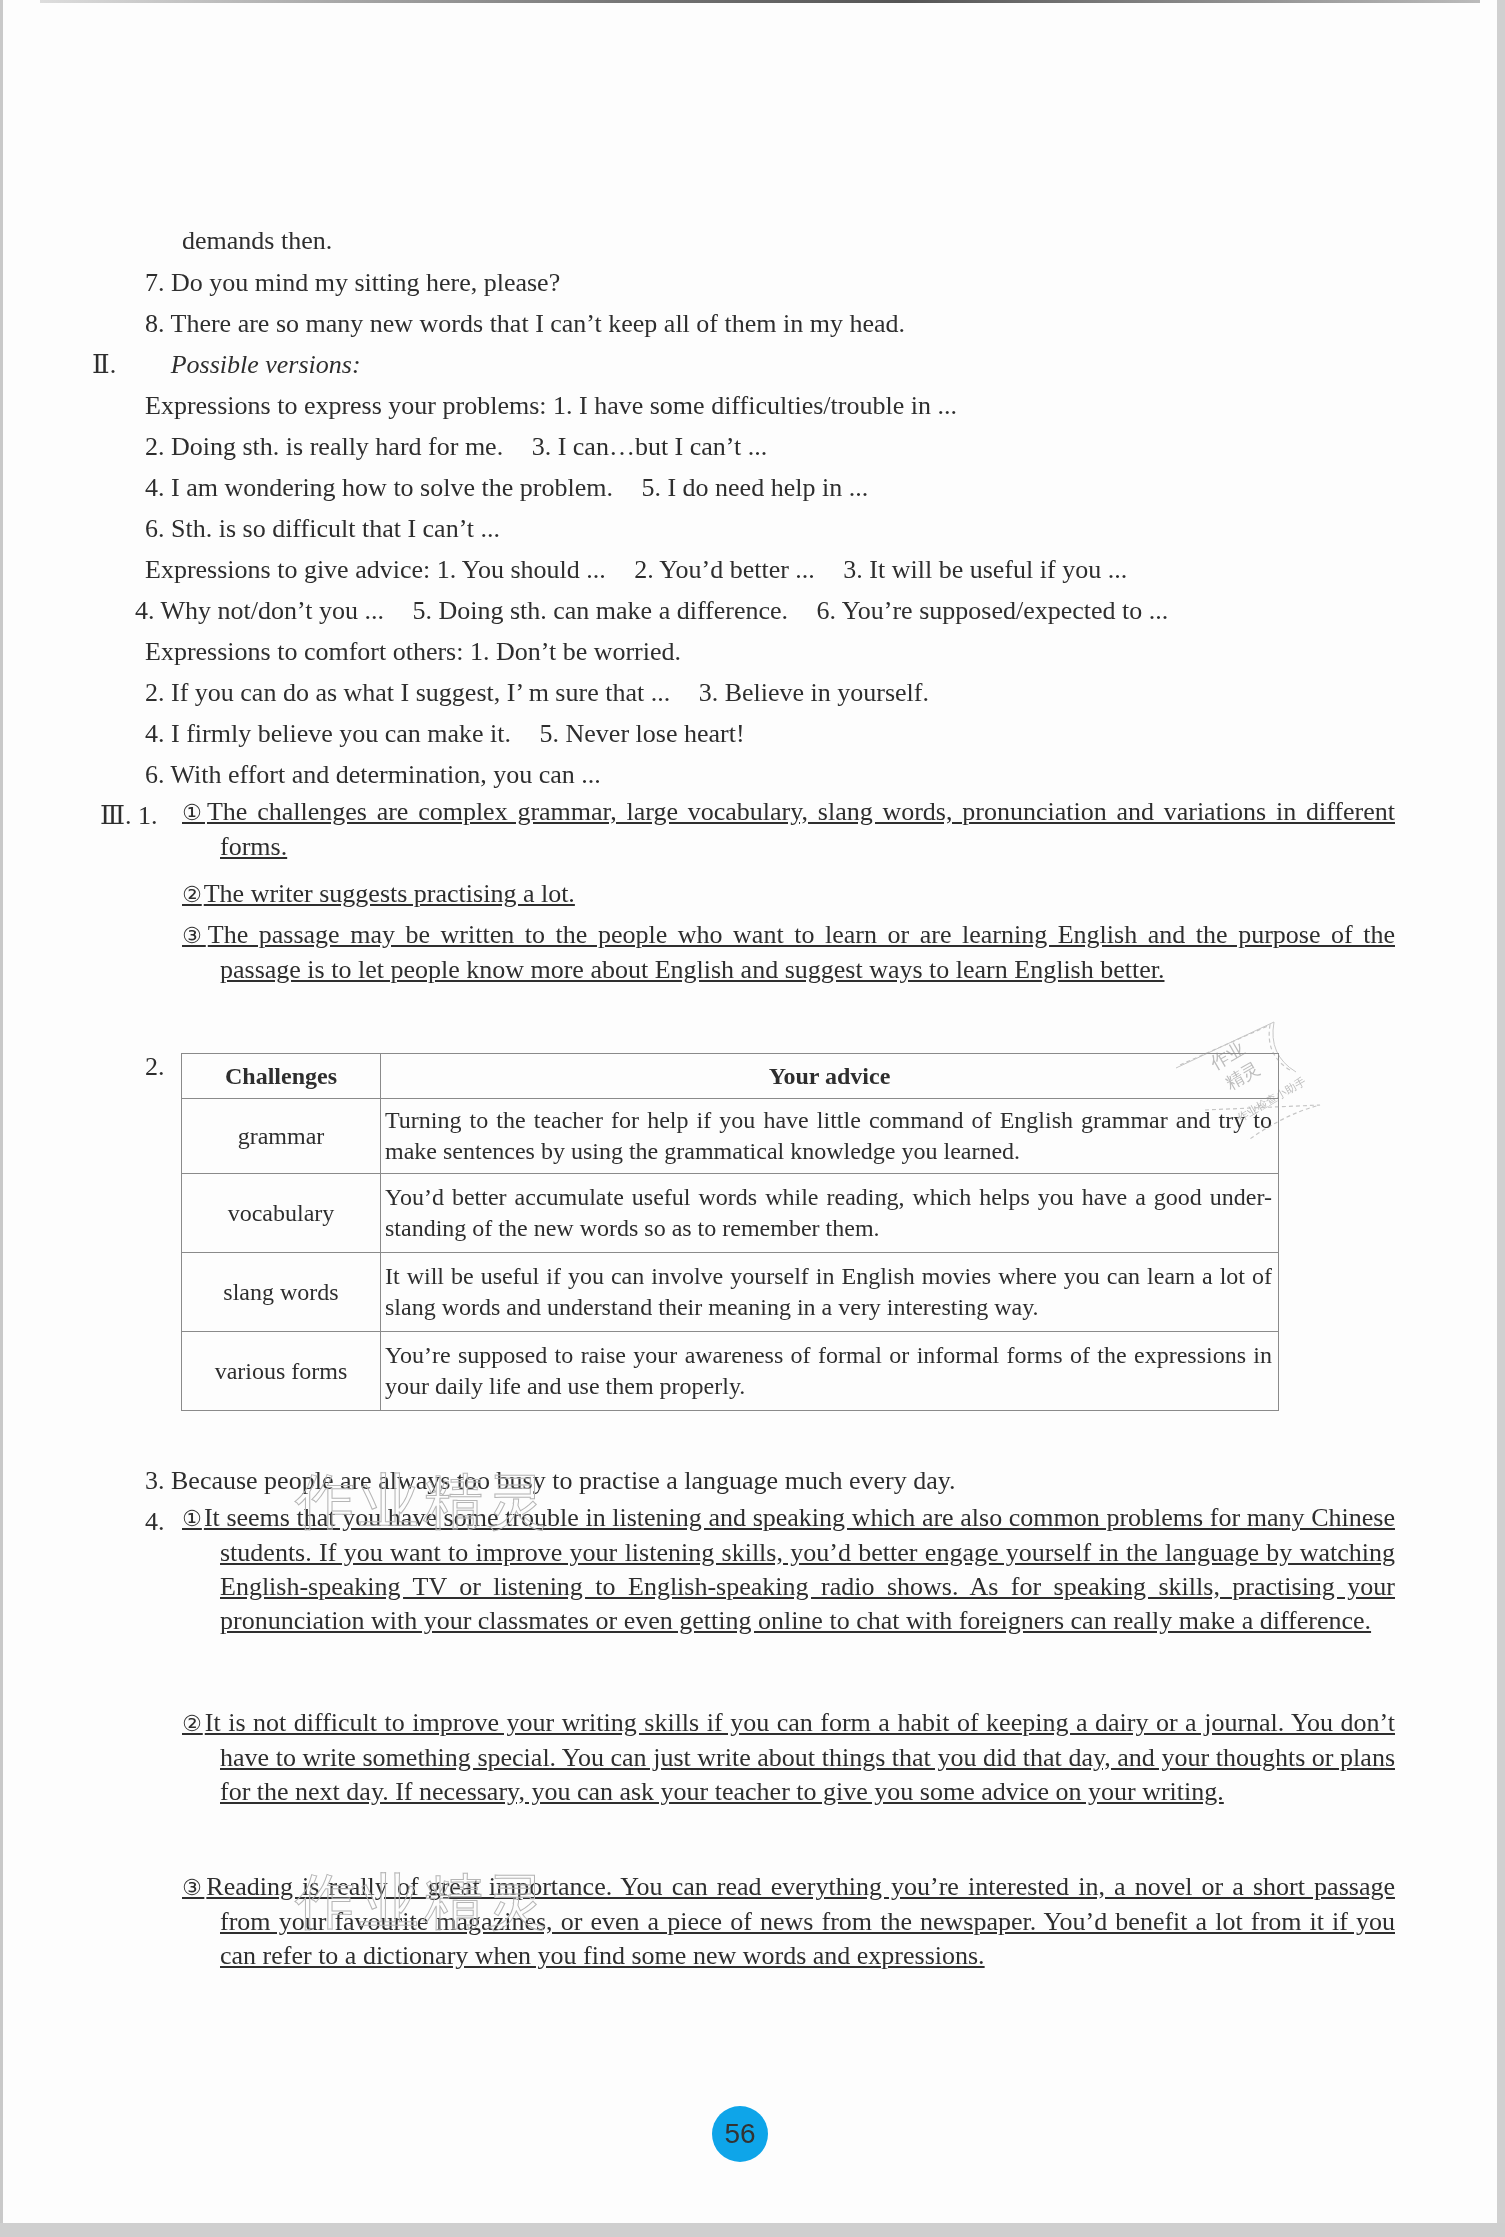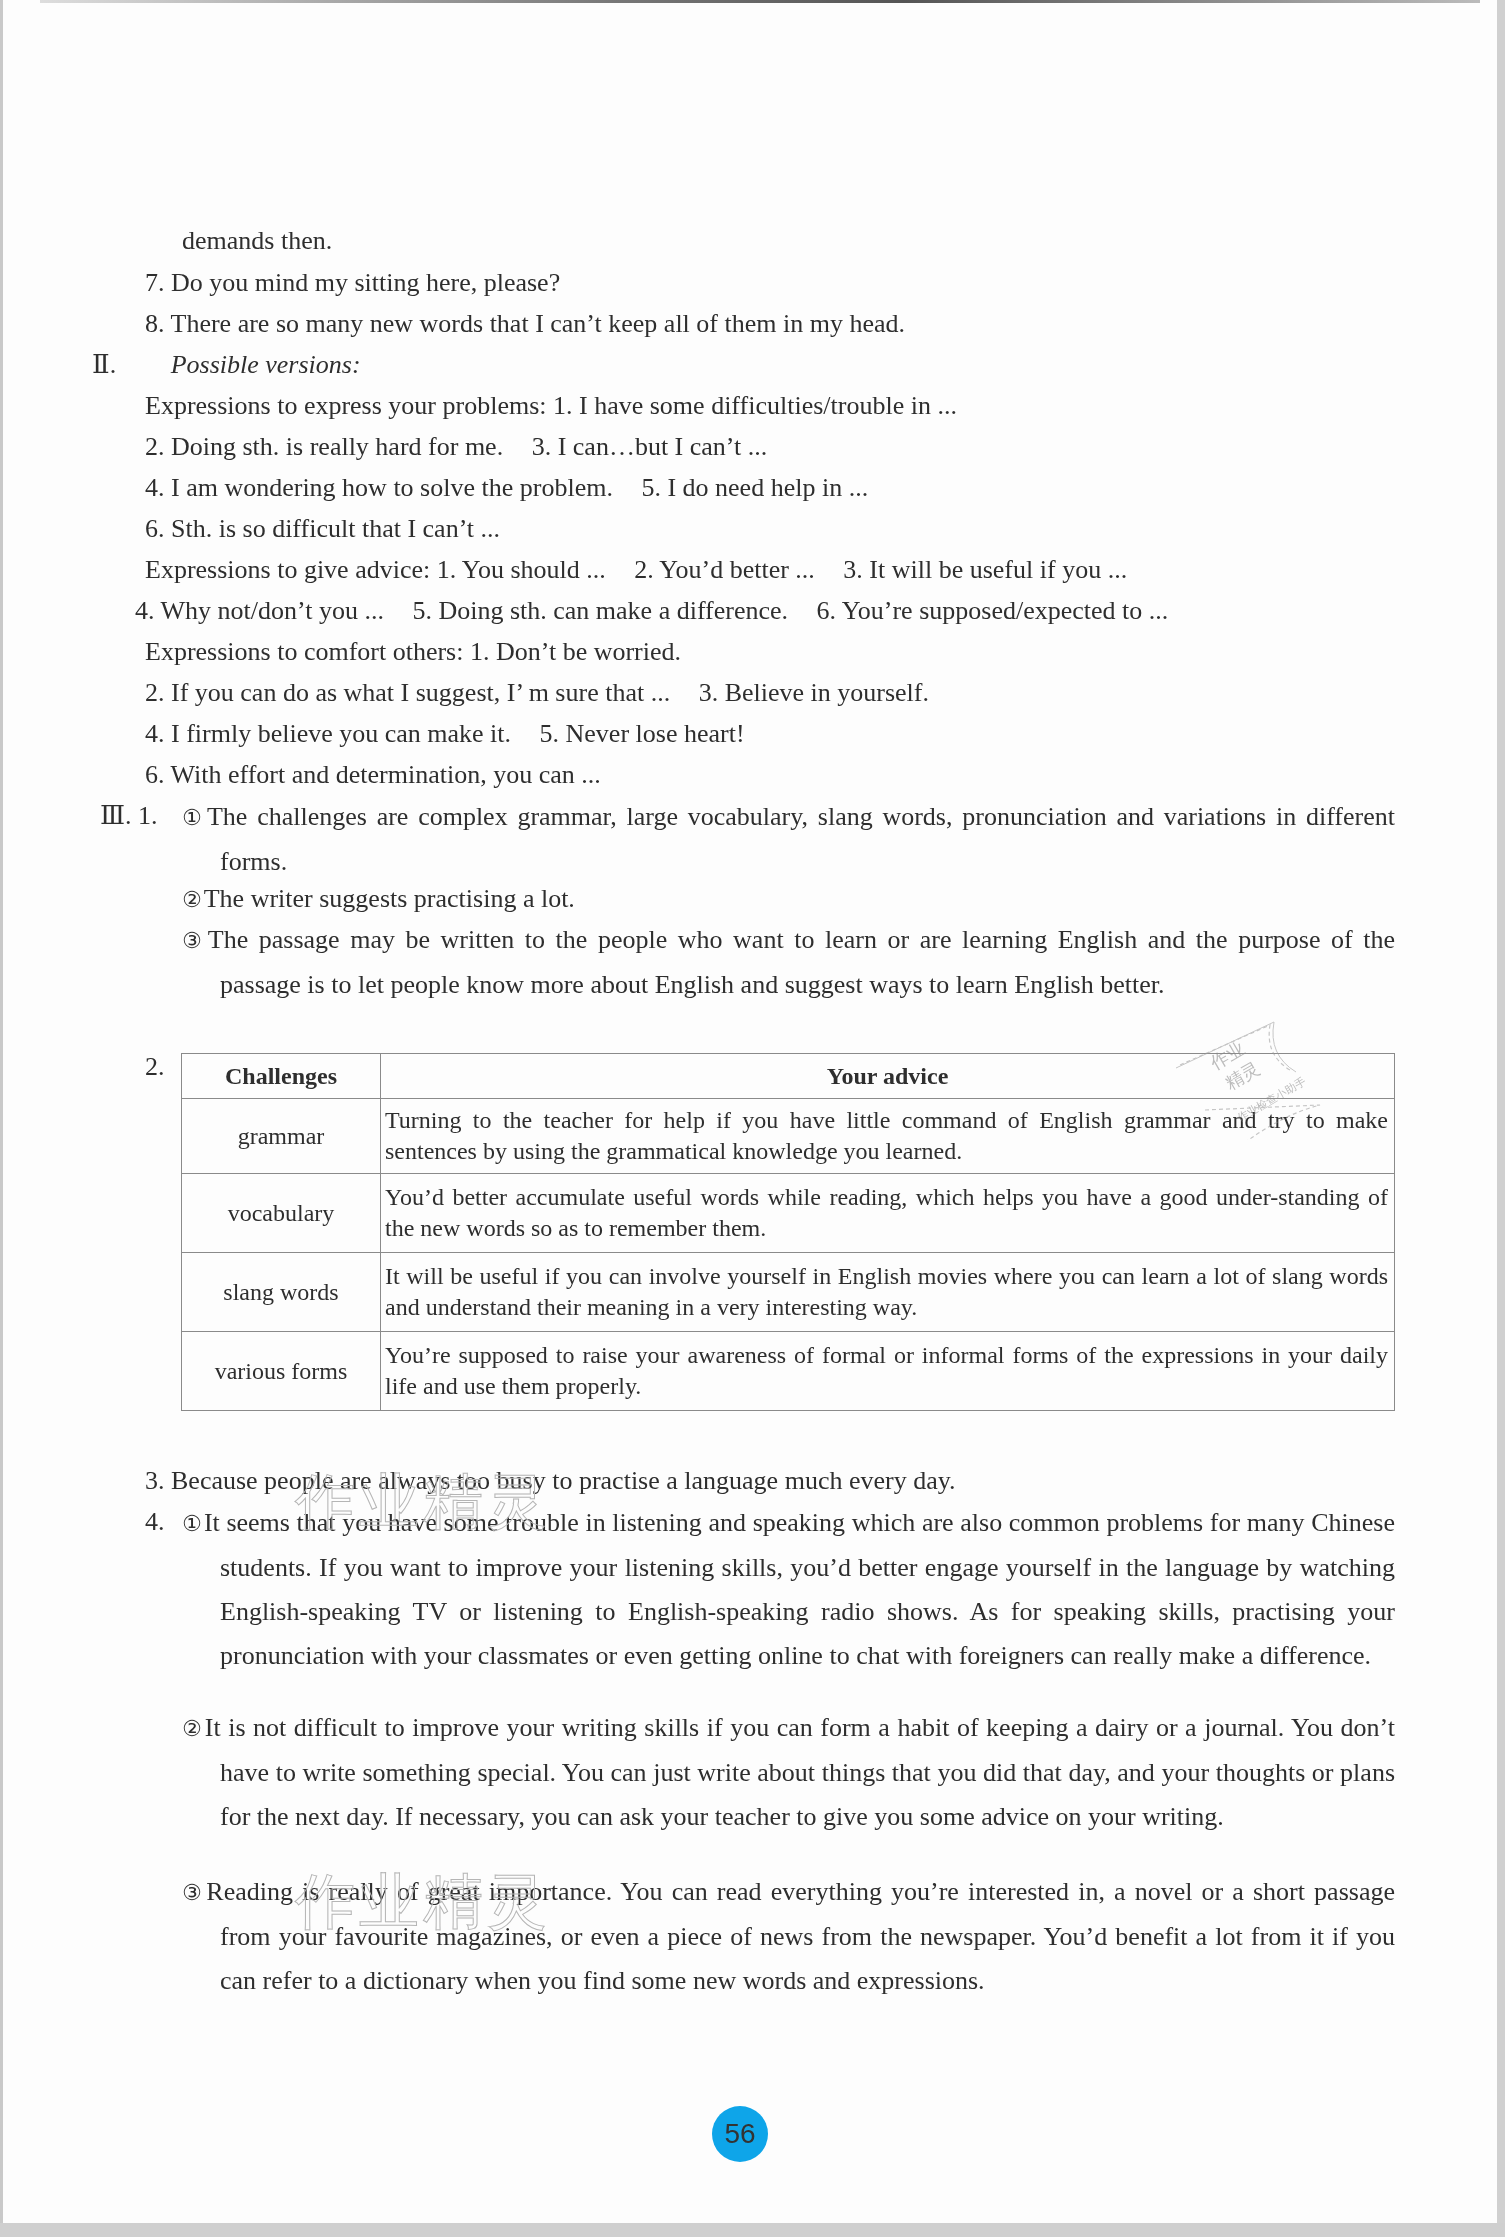--- a/index.html
+++ b/index.html
@@ -8,28 +8,28 @@
     background: #fdfdfd;
     font-family: "Liberation Serif", "DejaVu Serif", serif;
     color: #2e2e2e;
   }
   .edge-top { position: absolute; left: 40px; top: 0; width: 1440px; height: 3px; background: linear-gradient(90deg,#ddd,#777 40%,#555 60%,#bbb); }
   .edge-left { position: absolute; left: 0; top: 0; width: 3px; height: 2237px; background: #c9c9c9; }
   .edge-right { position: absolute; right: 0; top: 0; width: 8px; height: 2237px; background: #d0d0d0; }
   .edge-bottom { position: absolute; left: 0; bottom: 0; width: 1505px; height: 14px; background: #cfcfcf; }
 
   .line { position: absolute; font-size: 26px; line-height: 30px; white-space: nowrap; }
-  .just { position: absolute; font-size: 26px; line-height: 44px; text-align: justify; text-align-last: left; }
+  .just { position: absolute; font-size: 26px; line-height: 34px; text-align: justify; text-align-last: left; text-decoration: underline; }
   .italic { font-style: italic; margin-left: 48px; }
   .gap { display: inline-block; width: 22px; }
   .num { display: inline-block; }
   .circ { font-family: "DejaVu Sans", sans-serif; font-size: 22px; margin-right: 2px; }
 
   table.advice {
-    position: absolute; left: 181px; top: 1053px; width: 1214px;
+    position: absolute; left: 181px; top: 1053px; width: 1098px;
     border-collapse: collapse; font-size: 24px; line-height: 31px;
   }
   table.advice td, table.advice th { border: 1.5px solid #8a8a8a; }
   table.advice th { font-weight: bold; height: 42px; text-align: center; font-size: 24px; }
   table.advice td.ch { width: 194px; text-align: center; padding: 0 2px; }
   table.advice td.adv { padding: 4px 6px 4px 4px; text-align: justify; text-align-last: left; }
   tr.r-grammar td { height: 66px; }
   tr.r-vocab td { height: 70px; }
   tr.r-slang td { height: 70px; }
   tr.r-pron td { height: 35px; }

